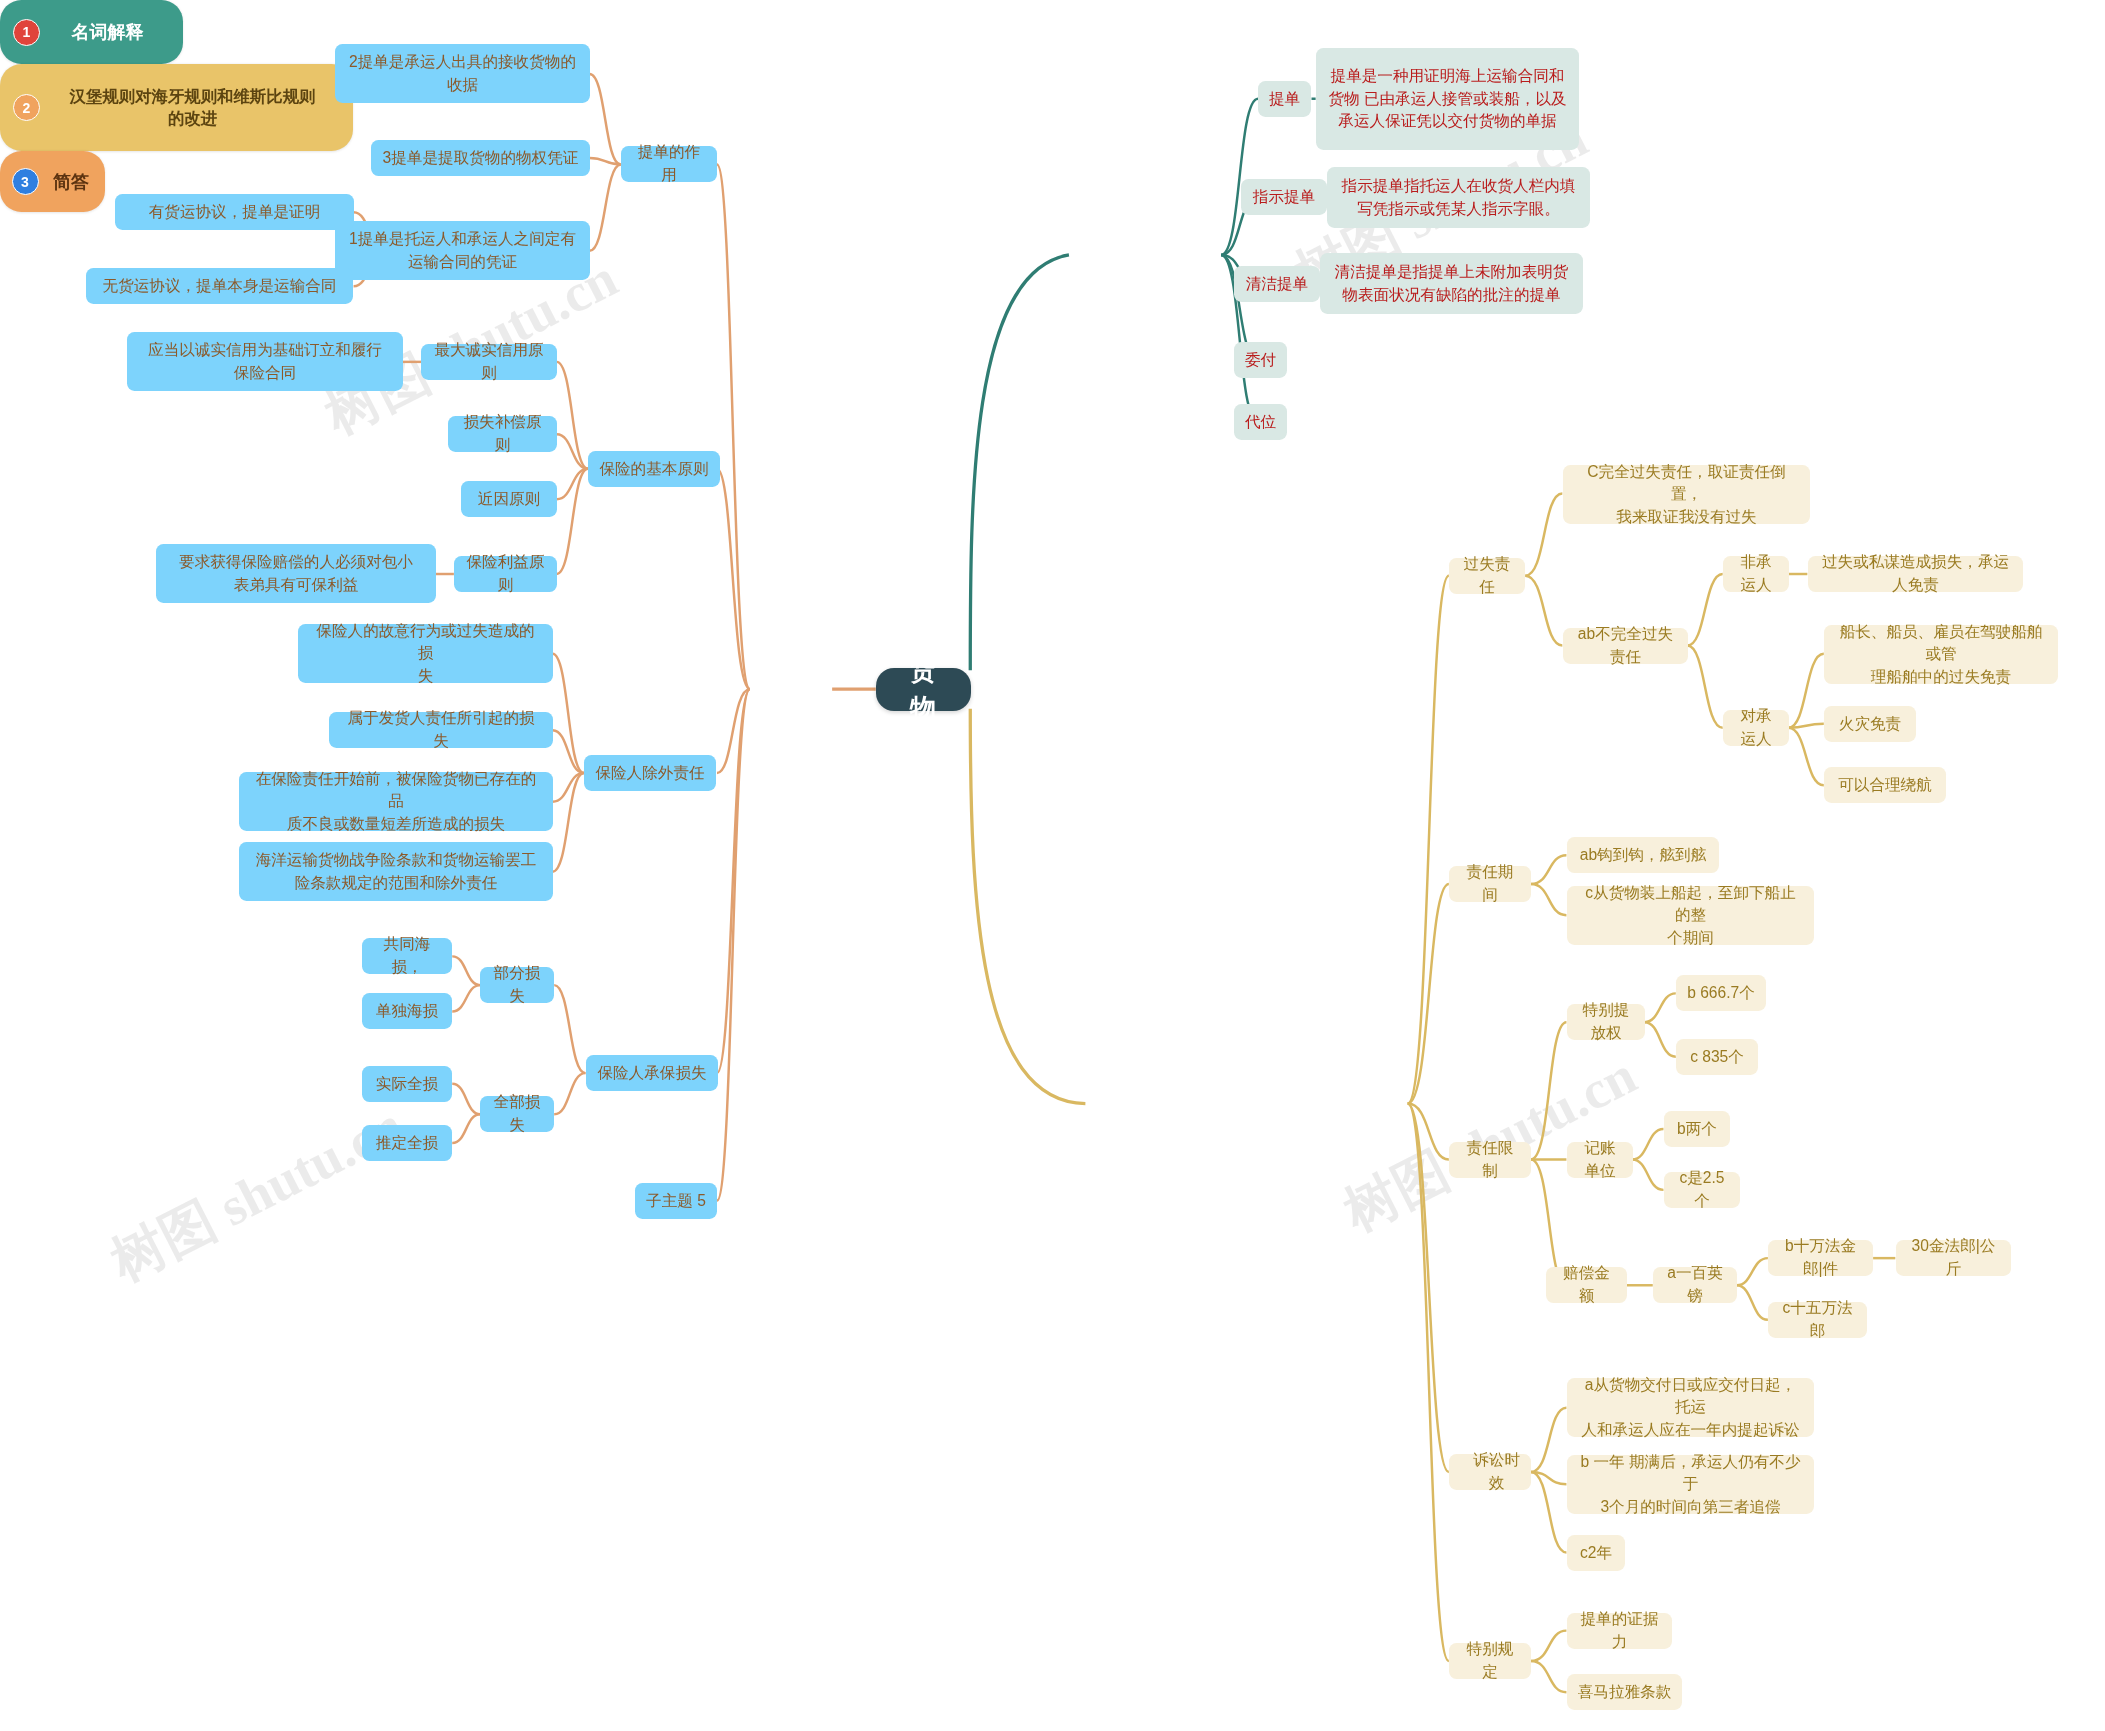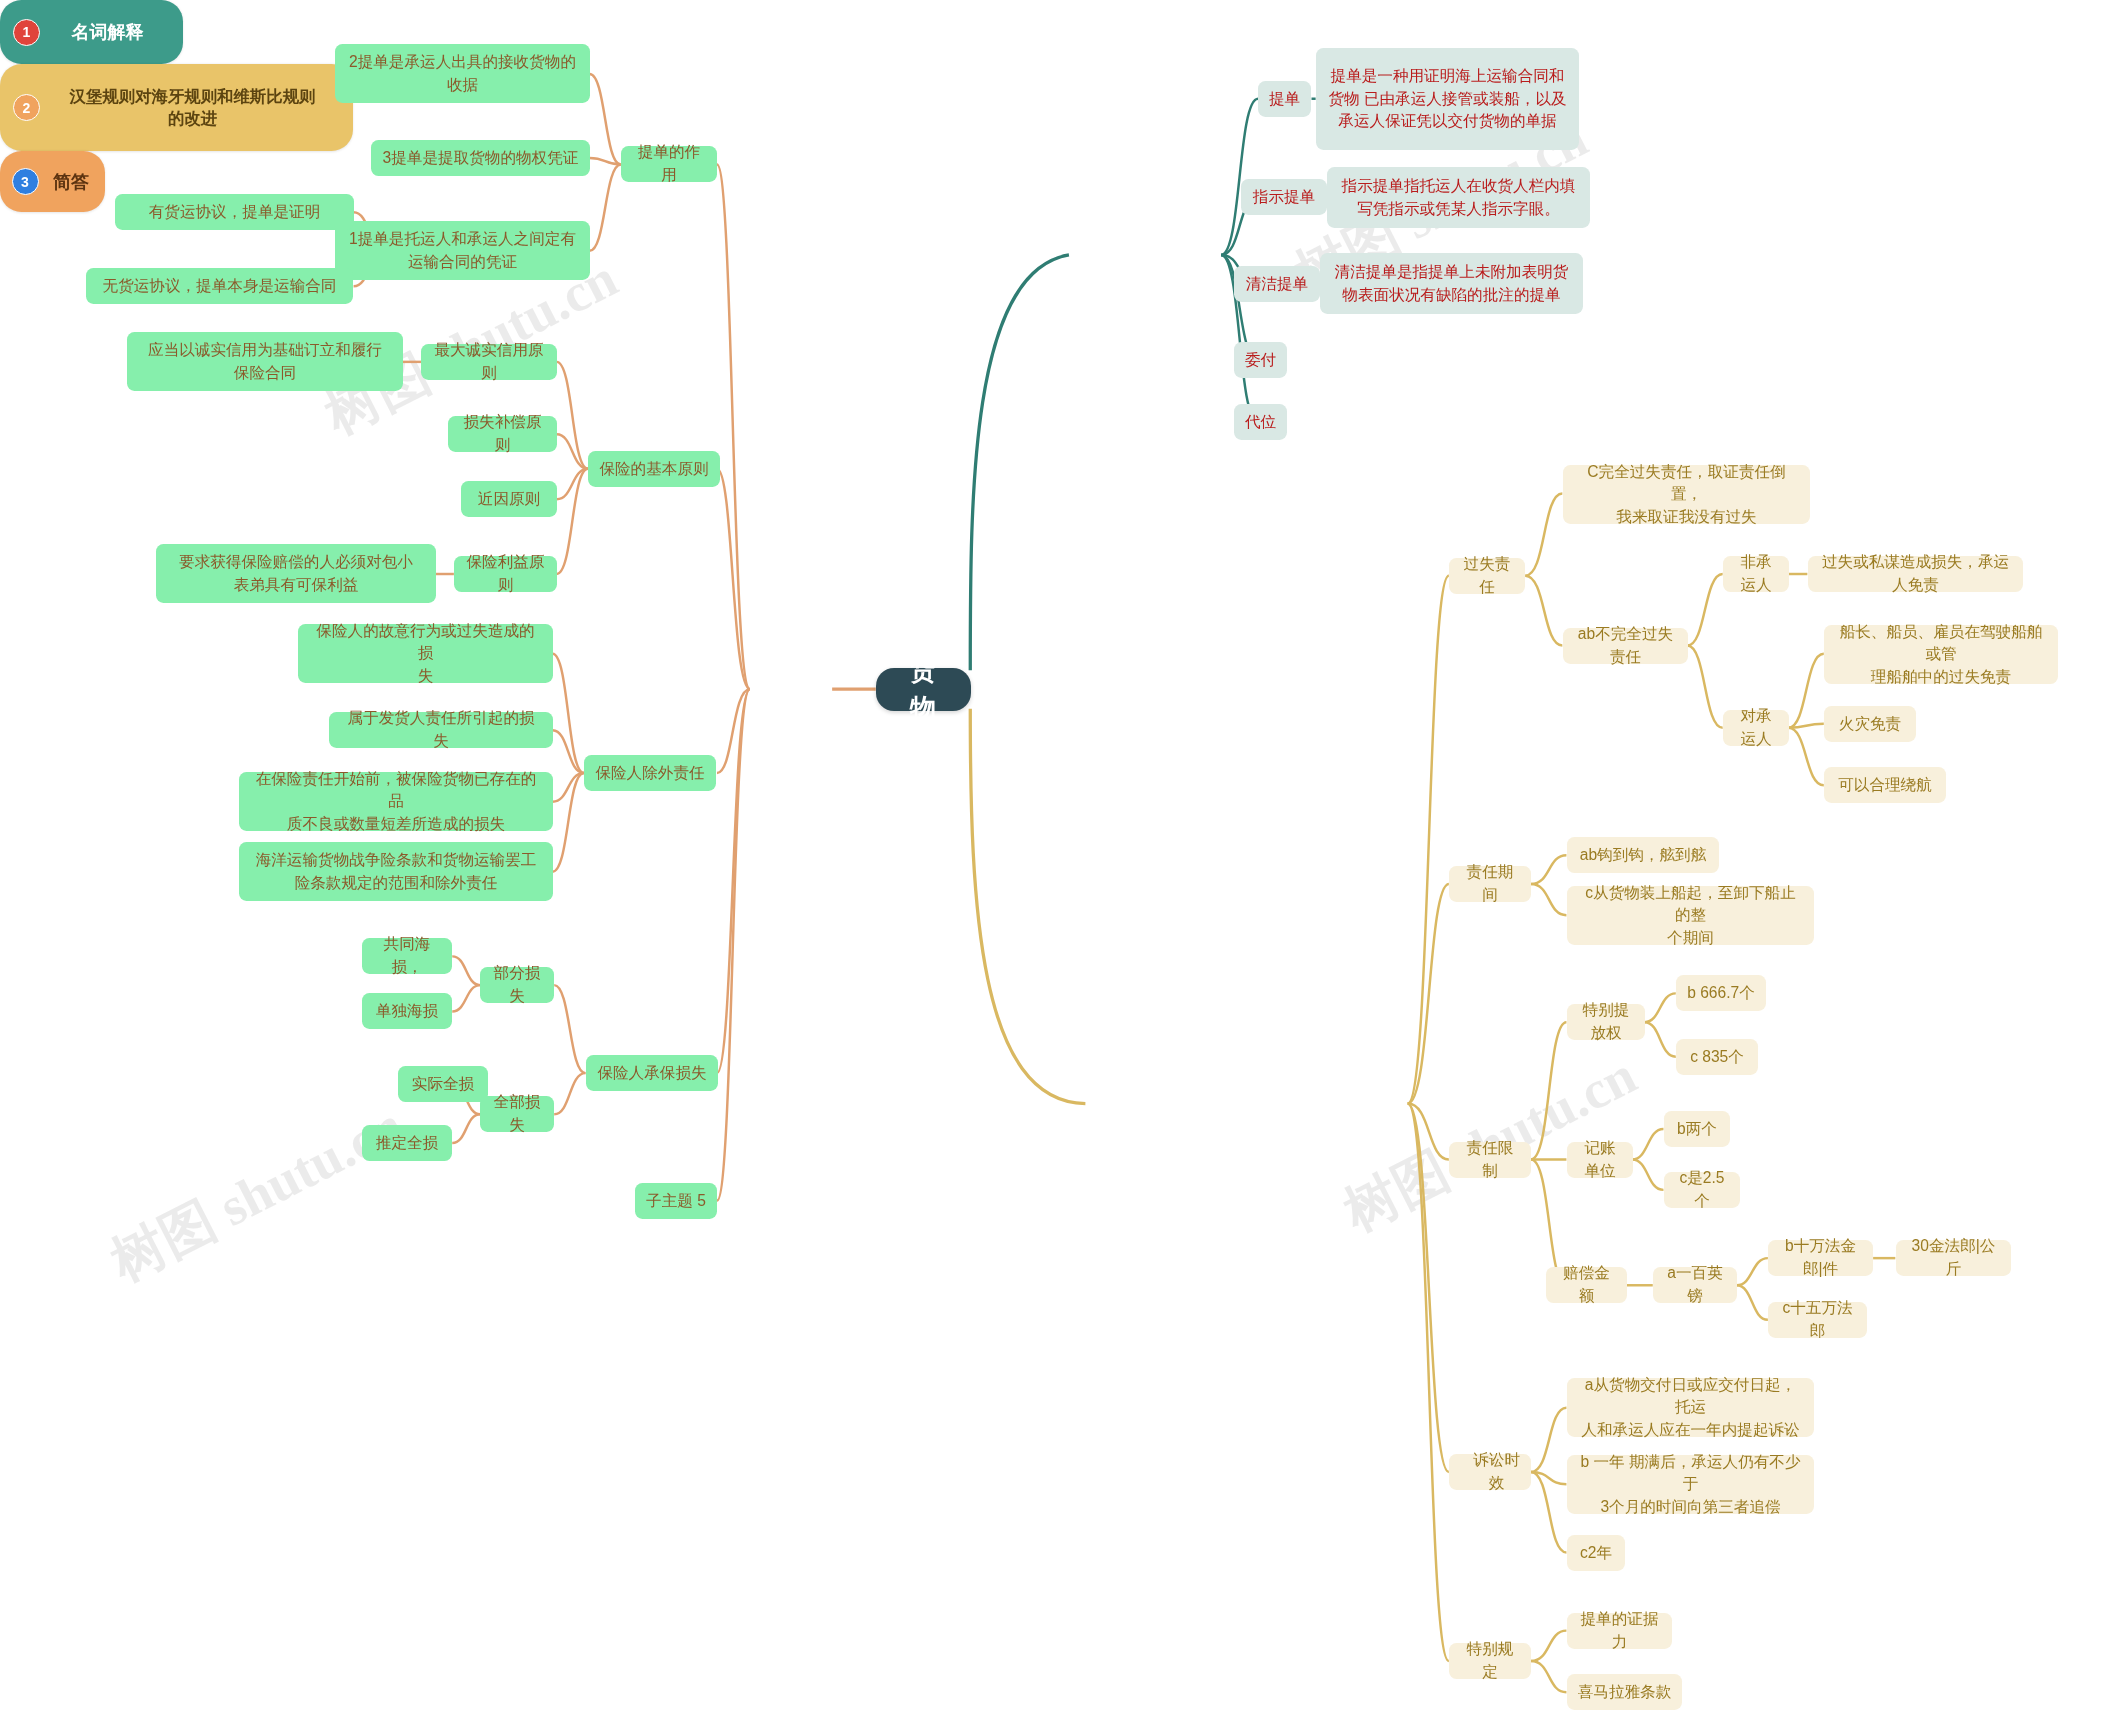--- a/index.html
+++ b/index.html
@@ -16,21 +16,21 @@
     box-sizing:border-box;
     border-radius:7.4px;
     display:flex;align-items:center;justify-content:center;
     text-align:center;
     line-height:1.45;
     padding:5.8px 10.7px;
     white-space:pre-line;
     font-weight:400;
   }
   
-  .n-orange{background:#86efac;color:#8b5a2b;}
+  .n-orange{background:#7dd3fc;color:#8b5a2b;}
   .n-teal  {background:#d9e8e4;color:#b91c1c;}
   .n-yellow{background:#f8f0dc;color:#9a7b22;}
 
   .root{
     background:#2d4a55;color:#ffffff;
     border-radius:18px;
     font-size:26px;font-weight:600;letter-spacing:0.8px;
     padding:10px 21.4px;
     box-shadow:0 1.6px 4.1px rgba(0,0,0,.18);
   }
@@ -284,19 +284,19 @@
   <div class="node n-orange t-md" style="left:239px;top:772px;width:314px;height:59px;">在保险责任开始前，被保险货物已存在的品
 质不良或数量短差所造成的损失</div>
   <div class="node n-orange t-md" style="left:239px;top:842px;width:314px;height:59px;">海洋运输货物战争险条款和货物运输罢工
 险条款规定的范围和除外责任</div>
 
   <div class="node n-orange t-md" style="left:586px;top:1055px;width:132px;height:36px;">保险人承保损失</div>
   <div class="node n-orange t-md" style="left:480px;top:967px;width:74px;height:36px;">部分损失</div>
   <div class="node n-orange t-md" style="left:362px;top:938px;width:90px;height:36px;">共同海损，</div>
   <div class="node n-orange t-md" style="left:362px;top:993px;width:90px;height:36px;">单独海损</div>
   <div class="node n-orange t-md" style="left:480px;top:1096px;width:74px;height:36px;">全部损失</div>
-  <div class="node n-orange t-md" style="left:362px;top:1066px;width:90px;height:36px;margin-left:36px;">实际全损</div>
+  <div class="node n-orange t-md" style="left:362px;top:1066px;width:90px;height:36px;">实际全损</div>
   <div class="node n-orange t-md" style="left:362px;top:1125px;width:90px;height:36px;">推定全损</div>
 
   <div class="node n-orange t-md" style="left:635px;top:1183px;width:82px;height:36px;">子主题 5</div>
 
 </div>
 
 
 </body></html>

